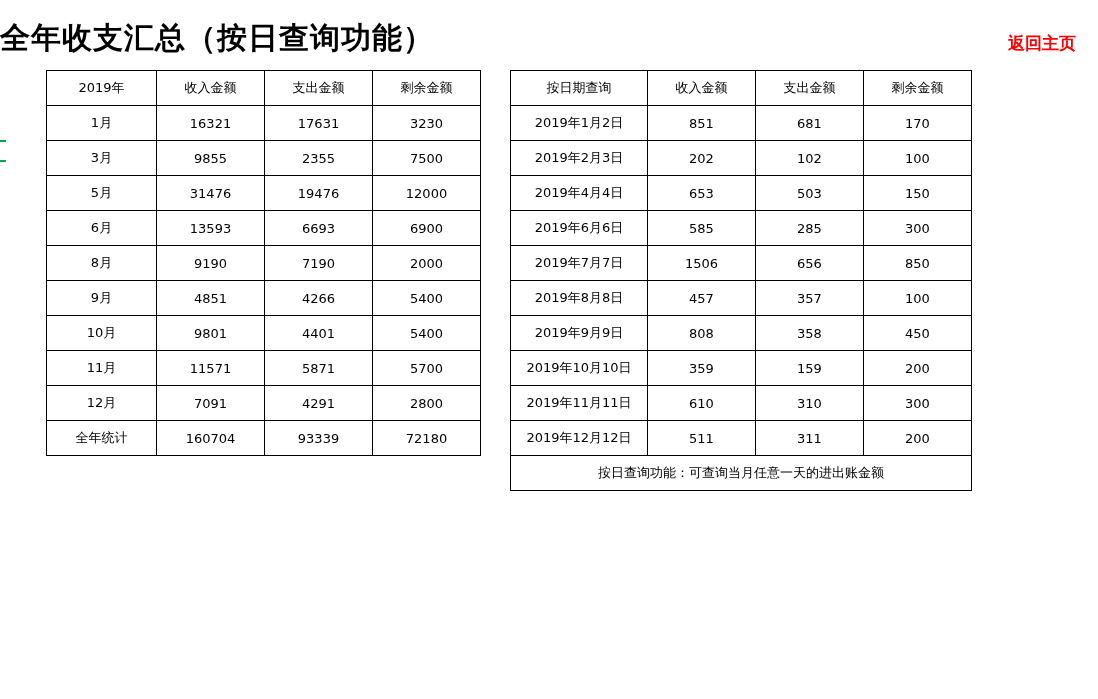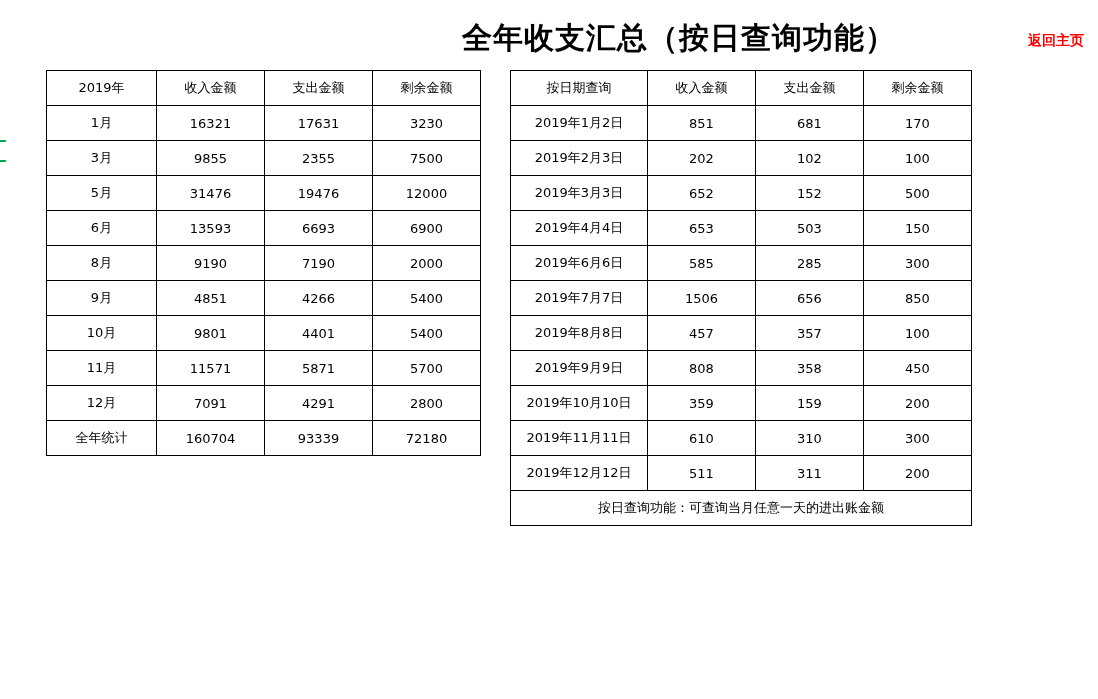--- a/index.html
+++ b/index.html
@@ -20,34 +20,33 @@
     background: #00a650;
   }
   .edge-mark.m1 { left: 0; top: 140px; width: 6px; height: 2px; }
   .edge-mark.m2 { left: 0; top: 160px; width: 6px; height: 2px; }
 
   #page-title {
     position: absolute;
     left: 0;
     top: 18px;
     width: 860px;
-    text-align: right;
+    text-align: left;
     font-size: 30px;
     font-weight: bold;
     color: #000000;
     font-family: "DejaVu Sans", "Liberation Sans", sans-serif;
     letter-spacing: 1px;
-    margin-left: 36px;
   }
   #home-link {
     position: absolute;
-    right: 14px;
+    right: 22px;
     top: 32px;
     color: #ff0000;
-    font-size: 14px;
+    font-size: 17px;
     font-weight: bold;
     cursor: pointer;
   }
 
   .sheet {
     position: absolute;
     top: 70px;
   }
   .sheet.left { left: 46px; }
   .sheet.right { left: 510px; }
@@ -199,26 +198,20 @@
         <td>681</td>
         <td>170</td>
       </tr>
       <tr>
         <td>2019年2月3日</td>
         <td>202</td>
         <td>102</td>
         <td>100</td>
       </tr>
       <tr>
-        <td>2019年3月3日</td>
-        <td>652</td>
-        <td>152</td>
-        <td>500</td>
-      </tr>
-      <tr>
         <td>2019年4月4日</td>
         <td>653</td>
         <td>503</td>
         <td>150</td>
       </tr>
       <tr>
         <td>2019年6月6日</td>
         <td>585</td>
         <td>285</td>
         <td>300</td>

